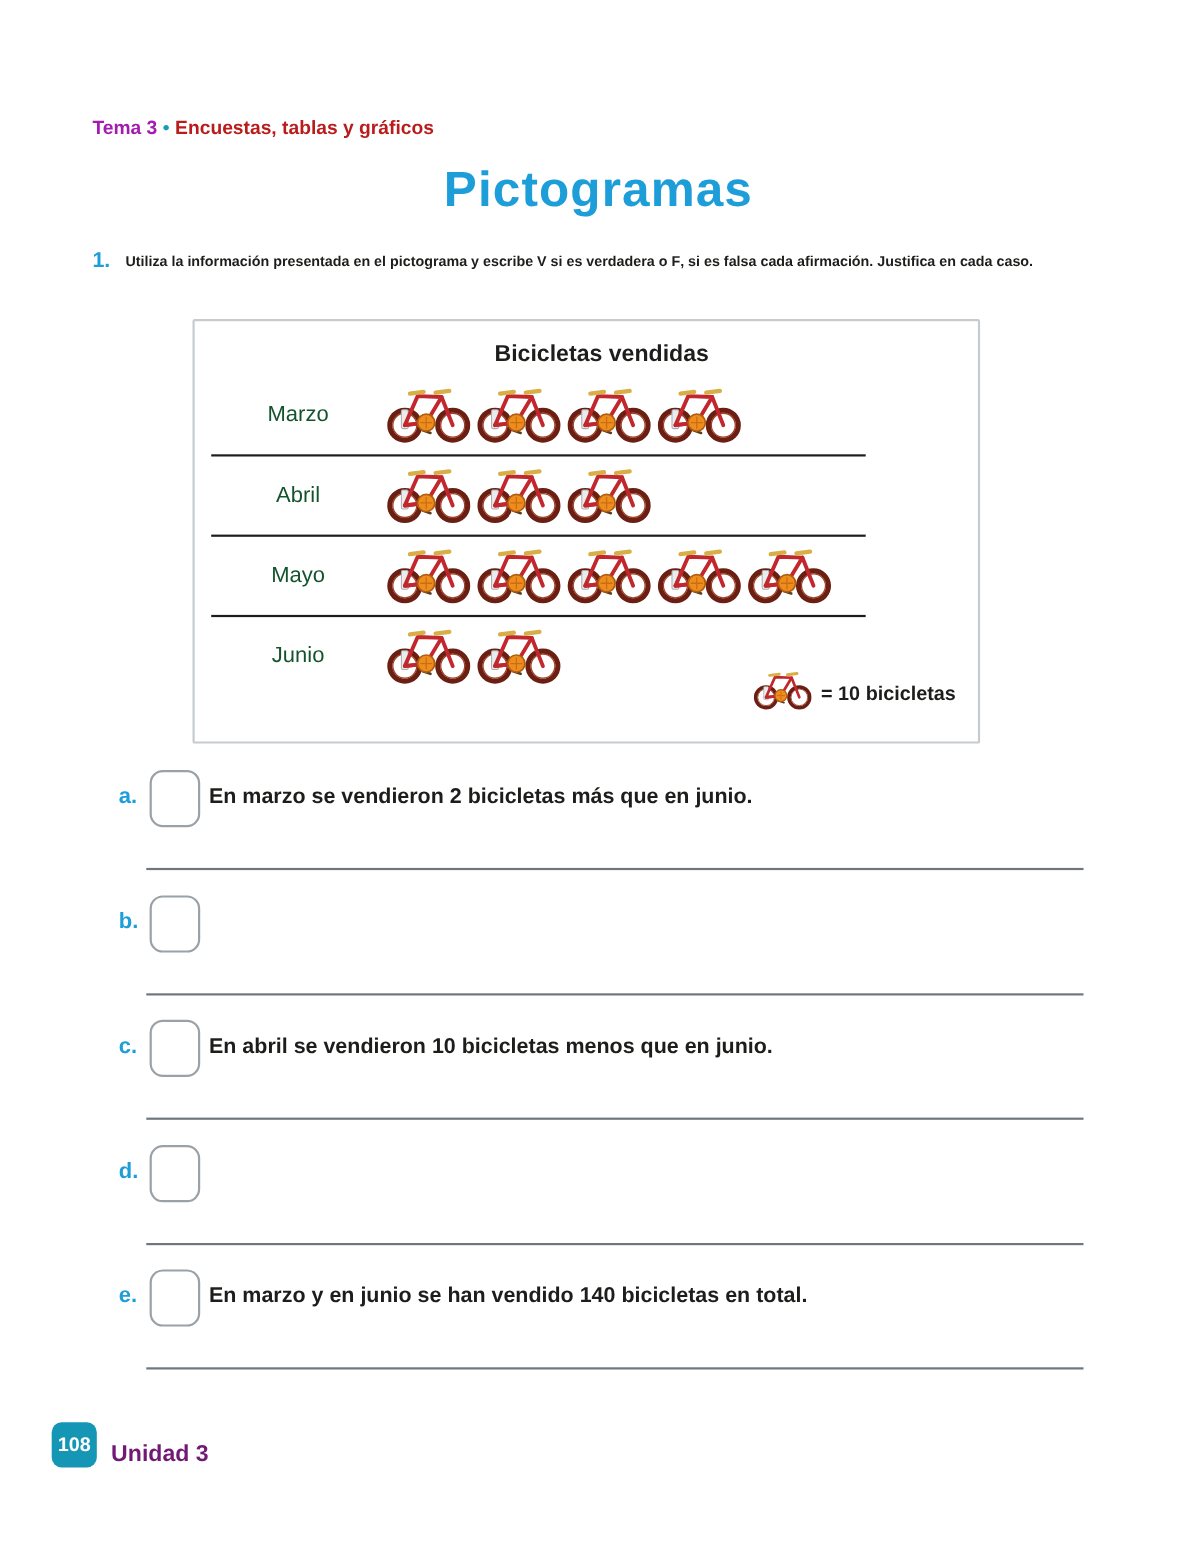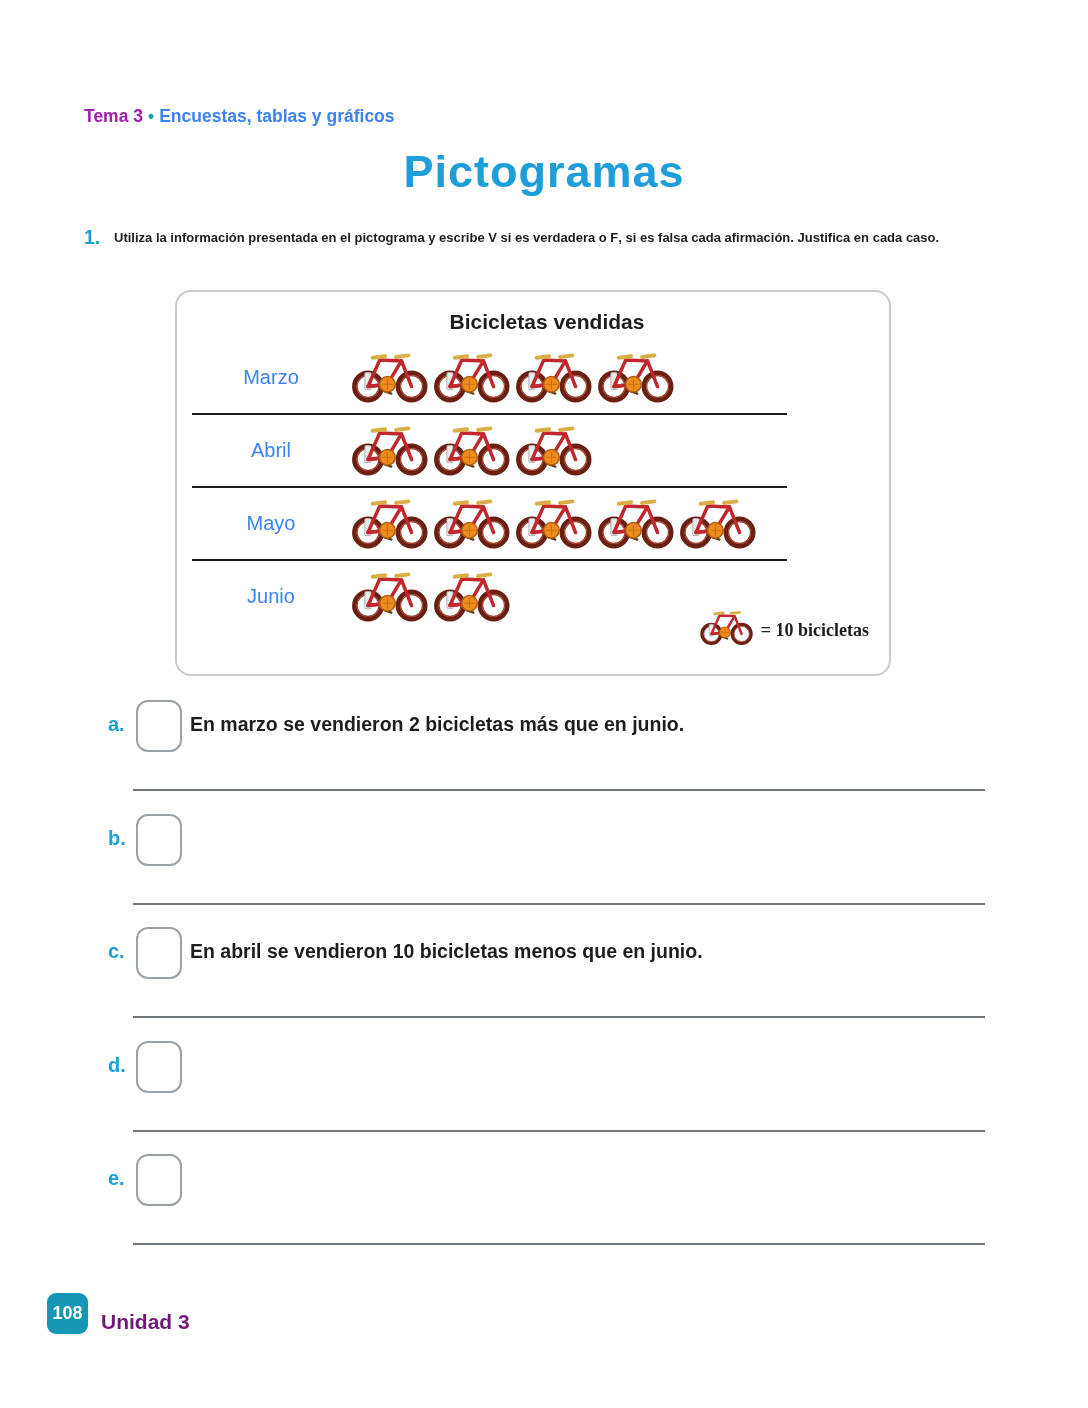--- a/index.html
+++ b/index.html
@@ -4,42 +4,42 @@
 <style>
   html,body{margin:0;padding:0;}
   body{
     width:1088px;height:1408px;position:relative;background:#ffffff;
     font-family:"Liberation Sans", sans-serif;color:#1d1d1b;overflow:hidden;
   }
   
   .topic-line{position:absolute;left:84px;top:106px;font-size:17.5px;font-weight:600;}
   .topic-accent{color:#a21caf;}
   .topic-sep{color:#169bb5;margin:0 5px;}
-  .topic-rest{color:#3b82f6;}
+  .topic-rest{color:#b91c1c;}
   
   .page-title{position:absolute;left:0;top:146px;width:100%;text-align:center;
     font-size:45px;font-weight:700;color:#1d9ed9;letter-spacing:1px;}
   
   .question{position:absolute;left:84px;top:224px;width:905px;display:flex;}
   .q-number{color:#1d9ed9;font-weight:700;font-size:19.5px;width:30px;flex:0 0 30px;line-height:27px;}
   .q-text{font-size:13px;font-weight:600;line-height:27px;color:#1d1d1b;}
   .q-text .xbold{font-weight:800;}
   
   .picto-box{position:absolute;left:175px;top:290px;width:716px;height:386px;
-    border:2px solid #c6cbd0;border-radius:16px;background:#fff;box-sizing:border-box;padding-left:28px;}
+    border:2px solid #c6cbd0;border-radius:2px;background:#fff;box-sizing:border-box;padding-left:28px;}
   .picto-title{margin-top:18px;text-align:center;font-size:21px;font-weight:700;color:#1d1d1b;}
   .picto-rows{position:absolute;left:15px;top:50px;width:595px;}
   .picto-row{display:flex;align-items:center;height:71px;border-bottom:2px solid #1d1d1b;}
   .picto-row:last-child{border-bottom:none;}
-  .picto-label{width:158px;text-align:center;font-size:20px;font-weight:500;color:#3b82f6;flex:0 0 158px;}
+  .picto-label{width:158px;text-align:center;font-size:20px;font-weight:500;color:#14532d;flex:0 0 158px;}
   .picto-icons{display:flex;align-items:center;gap:4px;}
   .bike-row{width:78px;height:56px;}
   .legend{position:absolute;right:20px;top:316px;display:flex;align-items:center;gap:8px;}
   .bike-legend{width:54px;height:40px;}
-  .legend-text{font-size:18px;font-weight:700;color:#1d1d1b;white-space:nowrap;font-family:Liberation Serif, serif;}
+  .legend-text{font-size:18px;font-weight:700;color:#1d1d1b;white-space:nowrap;}
   
   .statements{position:absolute;left:84px;top:700px;width:901px;height:568px;}
   .statement{position:absolute;left:0;width:901px;height:110px;}
   .st-letter{position:absolute;left:24px;top:13px;color:#1d9ed9;font-weight:700;font-size:20px;}
   .st-box{position:absolute;left:52px;top:0;width:42px;height:48px;border:2.5px solid #9aa1a7;
     border-radius:12px;background:#fff;box-sizing:content-box;}
   .st-text{position:absolute;left:106px;top:13px;font-size:19.5px;font-weight:600;color:#1d1d1b;white-space:nowrap;}
   .st-line{position:absolute;left:49px;top:89px;width:852px;height:2px;background:#70777c;}
   
   .footer{position:absolute;left:47px;top:1293px;display:flex;align-items:flex-end;gap:13px;}
@@ -394,20 +394,21 @@
       <div class="st-line"></div>
     </div>
     <div class="statement" style="top: 341px;">
       <span class="st-letter">d.</span>
       <div class="st-box"></div>
       <div class="st-line"></div>
     </div>
     <div class="statement" style="top: 454px;">
       <span class="st-letter">e.</span>
       <div class="st-box"></div>
+      <span class="st-text">En marzo y en junio se han vendido 140 bicicletas en total.</span>
       <div class="st-line"></div>
     </div>
   </div>
 
 <div class="footer">
   <div class="page-badge">108</div>
   <div class="unit-label">Unidad 3</div>
 </div>
 
 </body></html>

